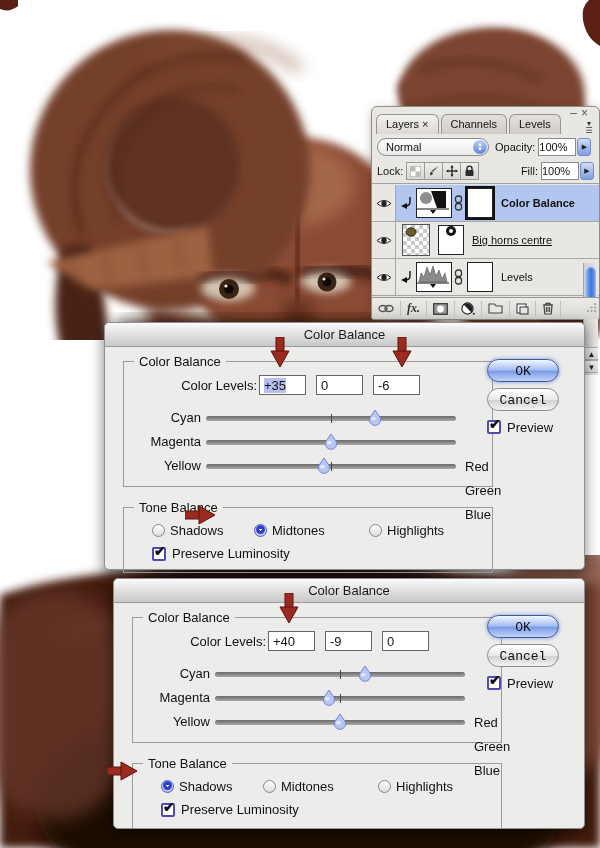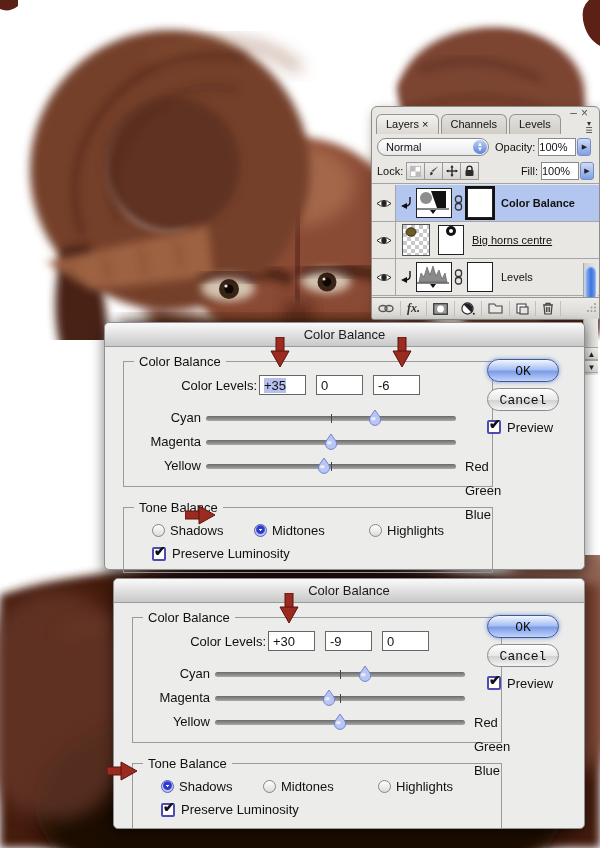--- a/index.html
+++ b/index.html
@@ -471,21 +471,21 @@
     </svg>
 </div>
 
 <div class="dialog" id="dialog-bottom">
   <div class="dlg-title">Color Balance</div>
 
   <div class="grp grp1">
     <span class="legend">Color Balance</span>
   </div>
   <span class="cl-label">Color Levels:</span>
-  <div class="lvl lvl1"><span>+30</span></div>
+  <div class="lvl lvl1"><span>+40</span></div>
   <div class="lvl lvl2"><span>-9</span></div>
   <div class="lvl lvl3"><span>0</span></div>
 
   <div class="slrow sl1">
     <span class="sl-left">Cyan</span>
     <div class="track">
       <span class="thumbv" style="left: 60%;"><svg width="14" height="17" viewBox="0 0 14 17">
             <path d="M7 1 L11.3 7.2 A5.6 5.6 0 1 1 2.7 7.2 Z" fill="#b9c6f4" stroke="#7484cf"></path>
             <ellipse cx="5.4" cy="9.8" rx="2.4" ry="1.8" fill="#e6ecfc"></ellipse>
           </svg></span>

